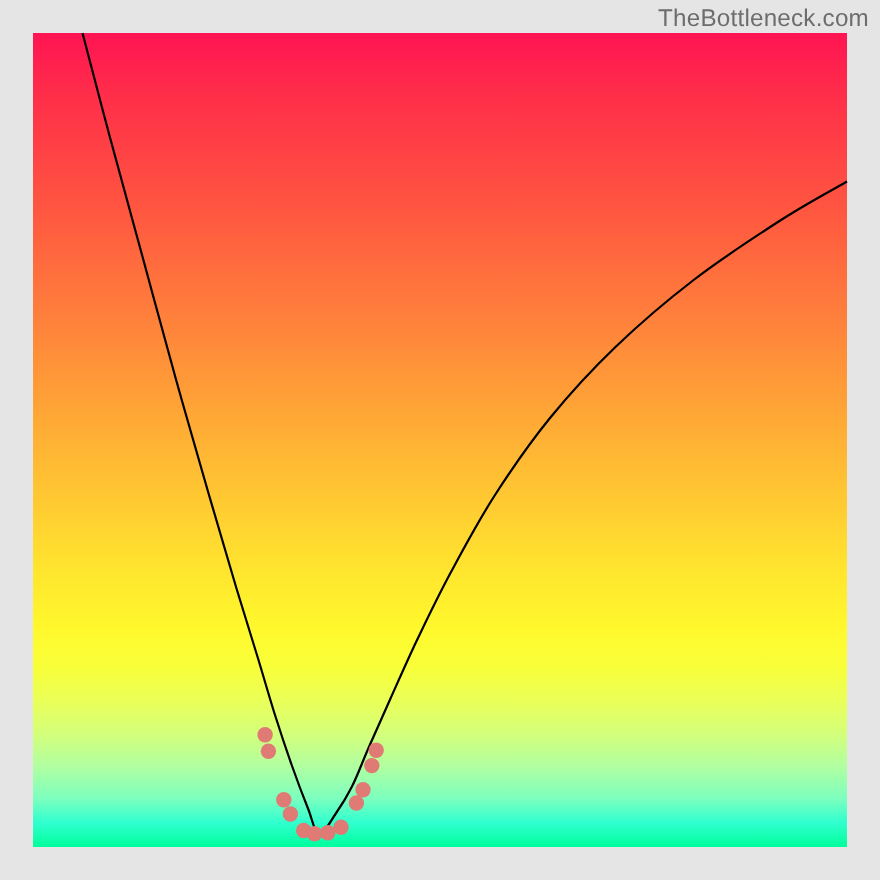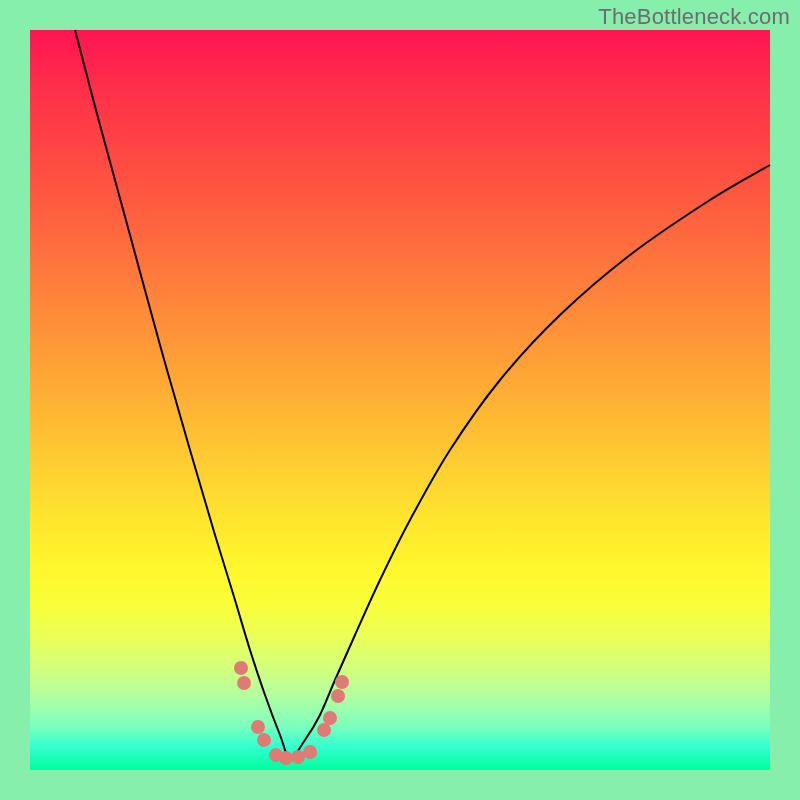--- a/index.html
+++ b/index.html
@@ -10,21 +10,21 @@
     overflow: hidden;
     background: #000;
     font-family: Arial, Helvetica, sans-serif;
   }
   .frame {
     position: absolute;
     top: 0;
     left: 0;
     width: 800px;
     height: 800px;
-    background: #86efac;
+    background: #e5e5e5;
   }
   .plot {
     position: absolute;
     top: 30px;
     left: 30px;
     width: 740px;
     height: 740px;
     
     background: linear-gradient(
       to bottom,

